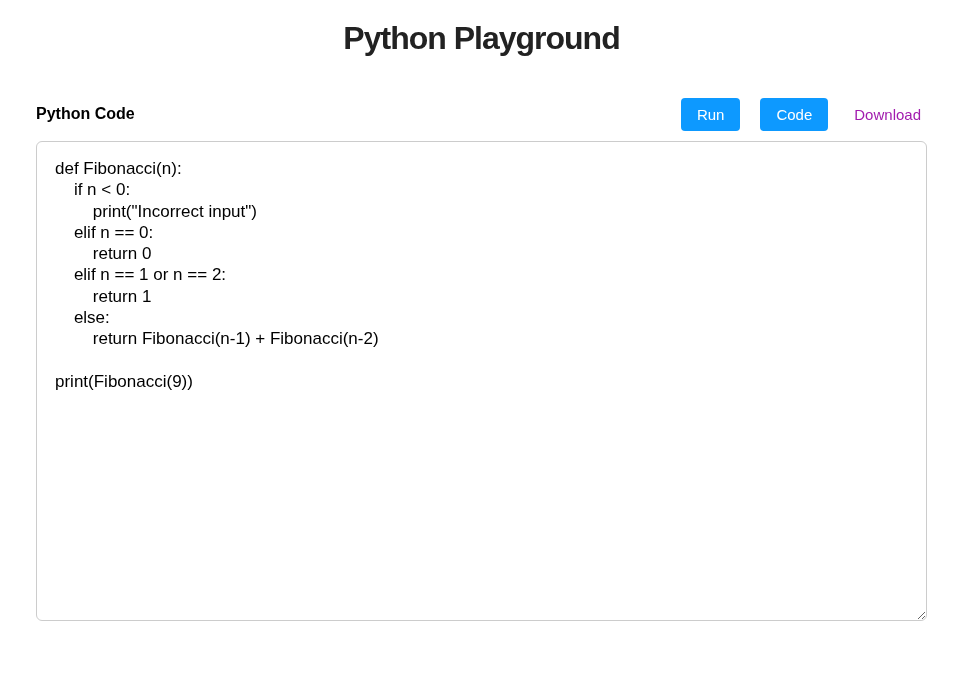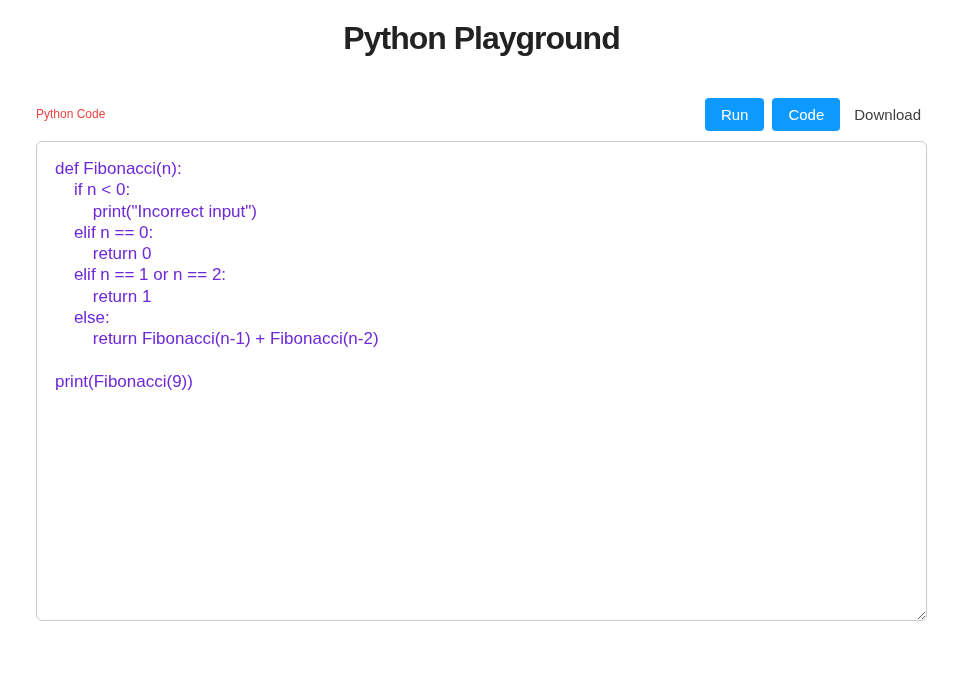--- a/index.html
+++ b/index.html
@@ -34,59 +34,59 @@
       flex-direction: column;
     }
     .panel-header {
       display: flex;
       justify-content: space-between;
       align-items: center;
       margin-bottom: 10px;
       height: 34px;
     }
     .panel-label {
-      font-size: 12px;
-      color: #ef4444;
-      font-weight: 400;
+      font-size: 16px;
+      color: #000000;
+      font-weight: 700;
     }
     .panel-actions {
       display: flex;
-      gap: 8px;
+      gap: 20px;
       align-items: flex-start;
       margin-left: 26px;
     }
     .btn {
       border: none;
       padding: 8px 16px;
       font-size: 15px;
       border-radius: 4px;
       cursor: pointer;
       font-family: inherit;
     }
     .btn-primary {
       background: #0d99ff;
       color: #fff;
     }
     .btn-link {
       background: transparent;
-      color: #404040;
+      color: #a21caf;
       padding: 8px 6px;
     }
     .code-area {
       width: 100%;
       height: 480px;
       border: 1px solid #ccc;
       border-radius: 6px;
       padding: 16px 18px;
       font-family: -apple-system, BlinkMacSystemFont, "Segoe UI", Helvetica, Arial, sans-serif;
       font-size: 17px;
       line-height: 1.25;
       resize: both;
       outline: none;
-      color: #6d28d9;
+      color: #000000;
       white-space: pre;
       overflow: auto;
     }
     .output-box {
       position: relative;
       width: 100%;
       height: 480px;
       border: 1px solid #ccc;
       border-radius: 6px;
       padding: 16px 18px;

